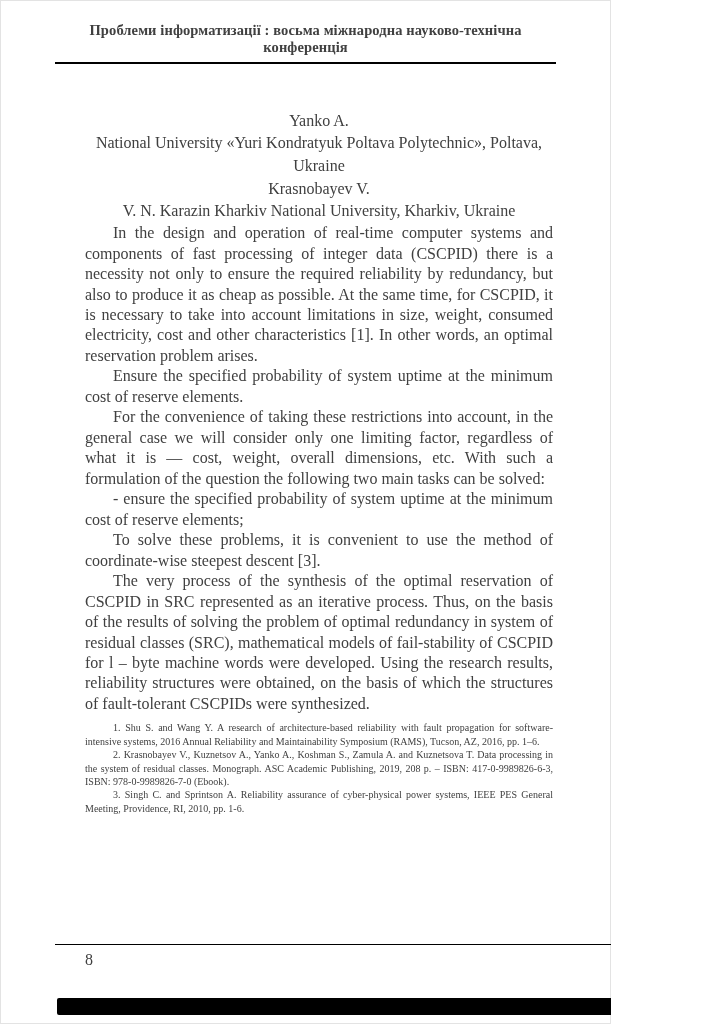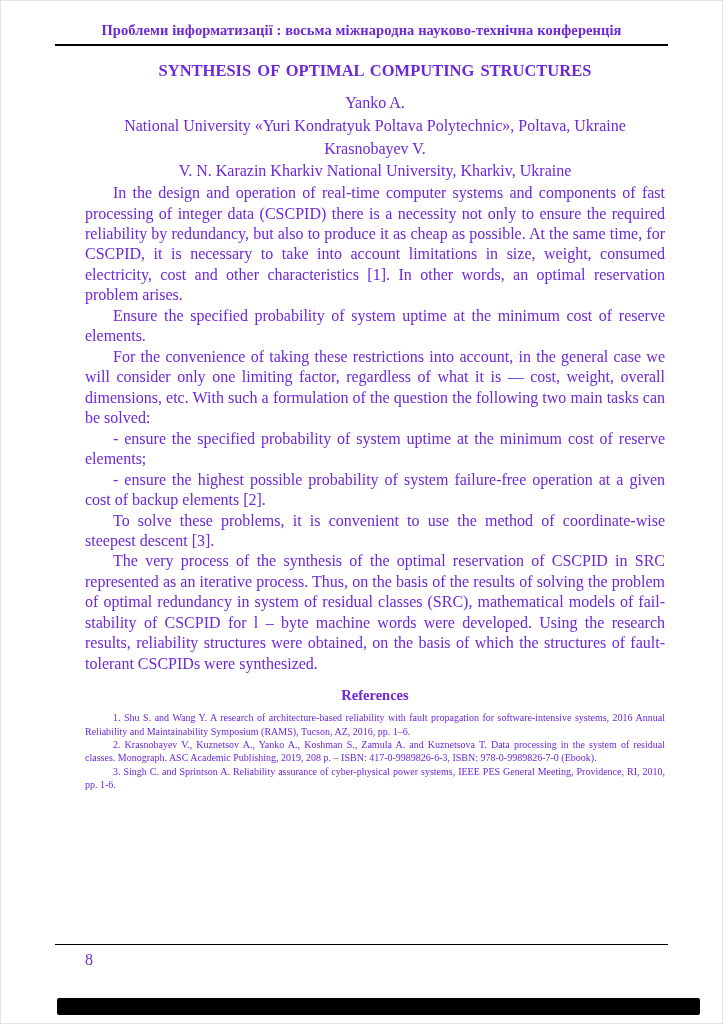--- a/index.html
+++ b/index.html
@@ -1,22 +1,22 @@
 <!DOCTYPE html>
 <html><head>
 <meta charset="utf-8">
 <style>
   * { margin: 0; padding: 0; box-sizing: border-box; }
   html, body { background: #ffffff; }
   .page {
     position: relative;
-    width: 723px;
+    width: 611px;
     height: 1024px;
     background: #ffffff;
-    color: #6d28d9;
+    color: #404040;
     font-family: "Liberation Serif", serif;
     overflow: hidden;
     box-shadow: inset 0 0 0 1px #e3e3e3;
   }
   .head-wrap { padding: 22px 55px 0 55px; }
   .running-head {
     text-align: center;
     font-weight: bold;
     font-size: 14.5px;
     line-height: 1.2;
@@ -91,41 +91,39 @@
 <div class="page">
 
   <div class="head-wrap">
     <div class="running-head">Проблеми інформатизації : восьма міжнародна науково-технічна конференція</div>
     <div class="head-rule"></div>
   </div>
 
   <div class="content">
 
     <h1 class="paper-title">
-      <span>SYNTHESIS OF OPTIMAL COMPUTING STRUCTURES</span><br>
+      <br>
     </h1>
 
     <div class="authors">
       <div>Yanko A.</div>
       <div>National University «Yuri Kondratyuk Poltava Polytechnic», Poltava, Ukraine</div>
       <div>Krasnobayev V.</div>
       <div>V. N. Karazin Kharkiv National University, Kharkiv, Ukraine</div>
     </div>
 
     <div class="body-text">
       <p>In the design and operation of real-time computer systems and components of fast processing of integer data (CSCPID) there is a necessity not only to ensure the required reliability by redundancy, but also to produce it as cheap as possible. At the same time, for CSCPID, it is necessary to take into account limitations in size, weight, consumed electricity, cost and other characteristics [1]. In other words, an optimal reservation problem arises.</p>
       <p>Ensure the specified probability of system uptime at the minimum cost of reserve elements.</p>
       <p>For the convenience of taking these restrictions into account, in the general case we will consider only one limiting factor, regardless of what it is — cost, weight, overall dimensions, etc. With such a formulation of the question the following two main tasks can be solved:</p>
       <p>- ensure the specified probability of system uptime at the minimum cost of reserve elements;</p>
-      <p>- ensure the highest possible probability of system failure-free operation at a given cost of backup elements [2].</p>
       <p>To solve these problems, it is convenient to use the method of coordinate-wise steepest descent [3].</p>
       <p>The very process of the synthesis of the optimal reservation of CSCPID in SRC represented as an iterative process. Thus, on the basis of the results of solving the problem of optimal redundancy in system of residual classes (SRC), mathematical models of fail-stability of CSCPID for l – byte machine words were developed. Using the research results, reliability structures were obtained, on the basis of which the structures of fault-tolerant CSCPIDs were synthesized.</p>
     </div>
 
-    <h2 class="refs-heading">References</h2>
 
     <div class="refs">
       <p>1. Shu S. and Wang Y. A research of architecture-based reliability with fault propagation for software-intensive systems, 2016 Annual Reliability and Maintainability Symposium (RAMS), Tucson, AZ, 2016, pp. 1–6.</p>
       <p>2. Krasnobayev V., Kuznetsov A., Yanko A., Koshman S., Zamula A. and Kuznetsova T. Data processing in the system of residual classes. Monograph. ASC Academic Publishing, 2019, 208 p. – ISBN: 417-0-9989826-6-3, ISBN: 978-0-9989826-7-0 (Ebook).</p>
       <p>3. Singh C. and Sprintson A. Reliability assurance of cyber-physical power systems, IEEE PES General Meeting, Providence, RI, 2010, pp. 1-6.</p>
     </div>
 
   </div>
 
   <div class="foot-rule"></div>

